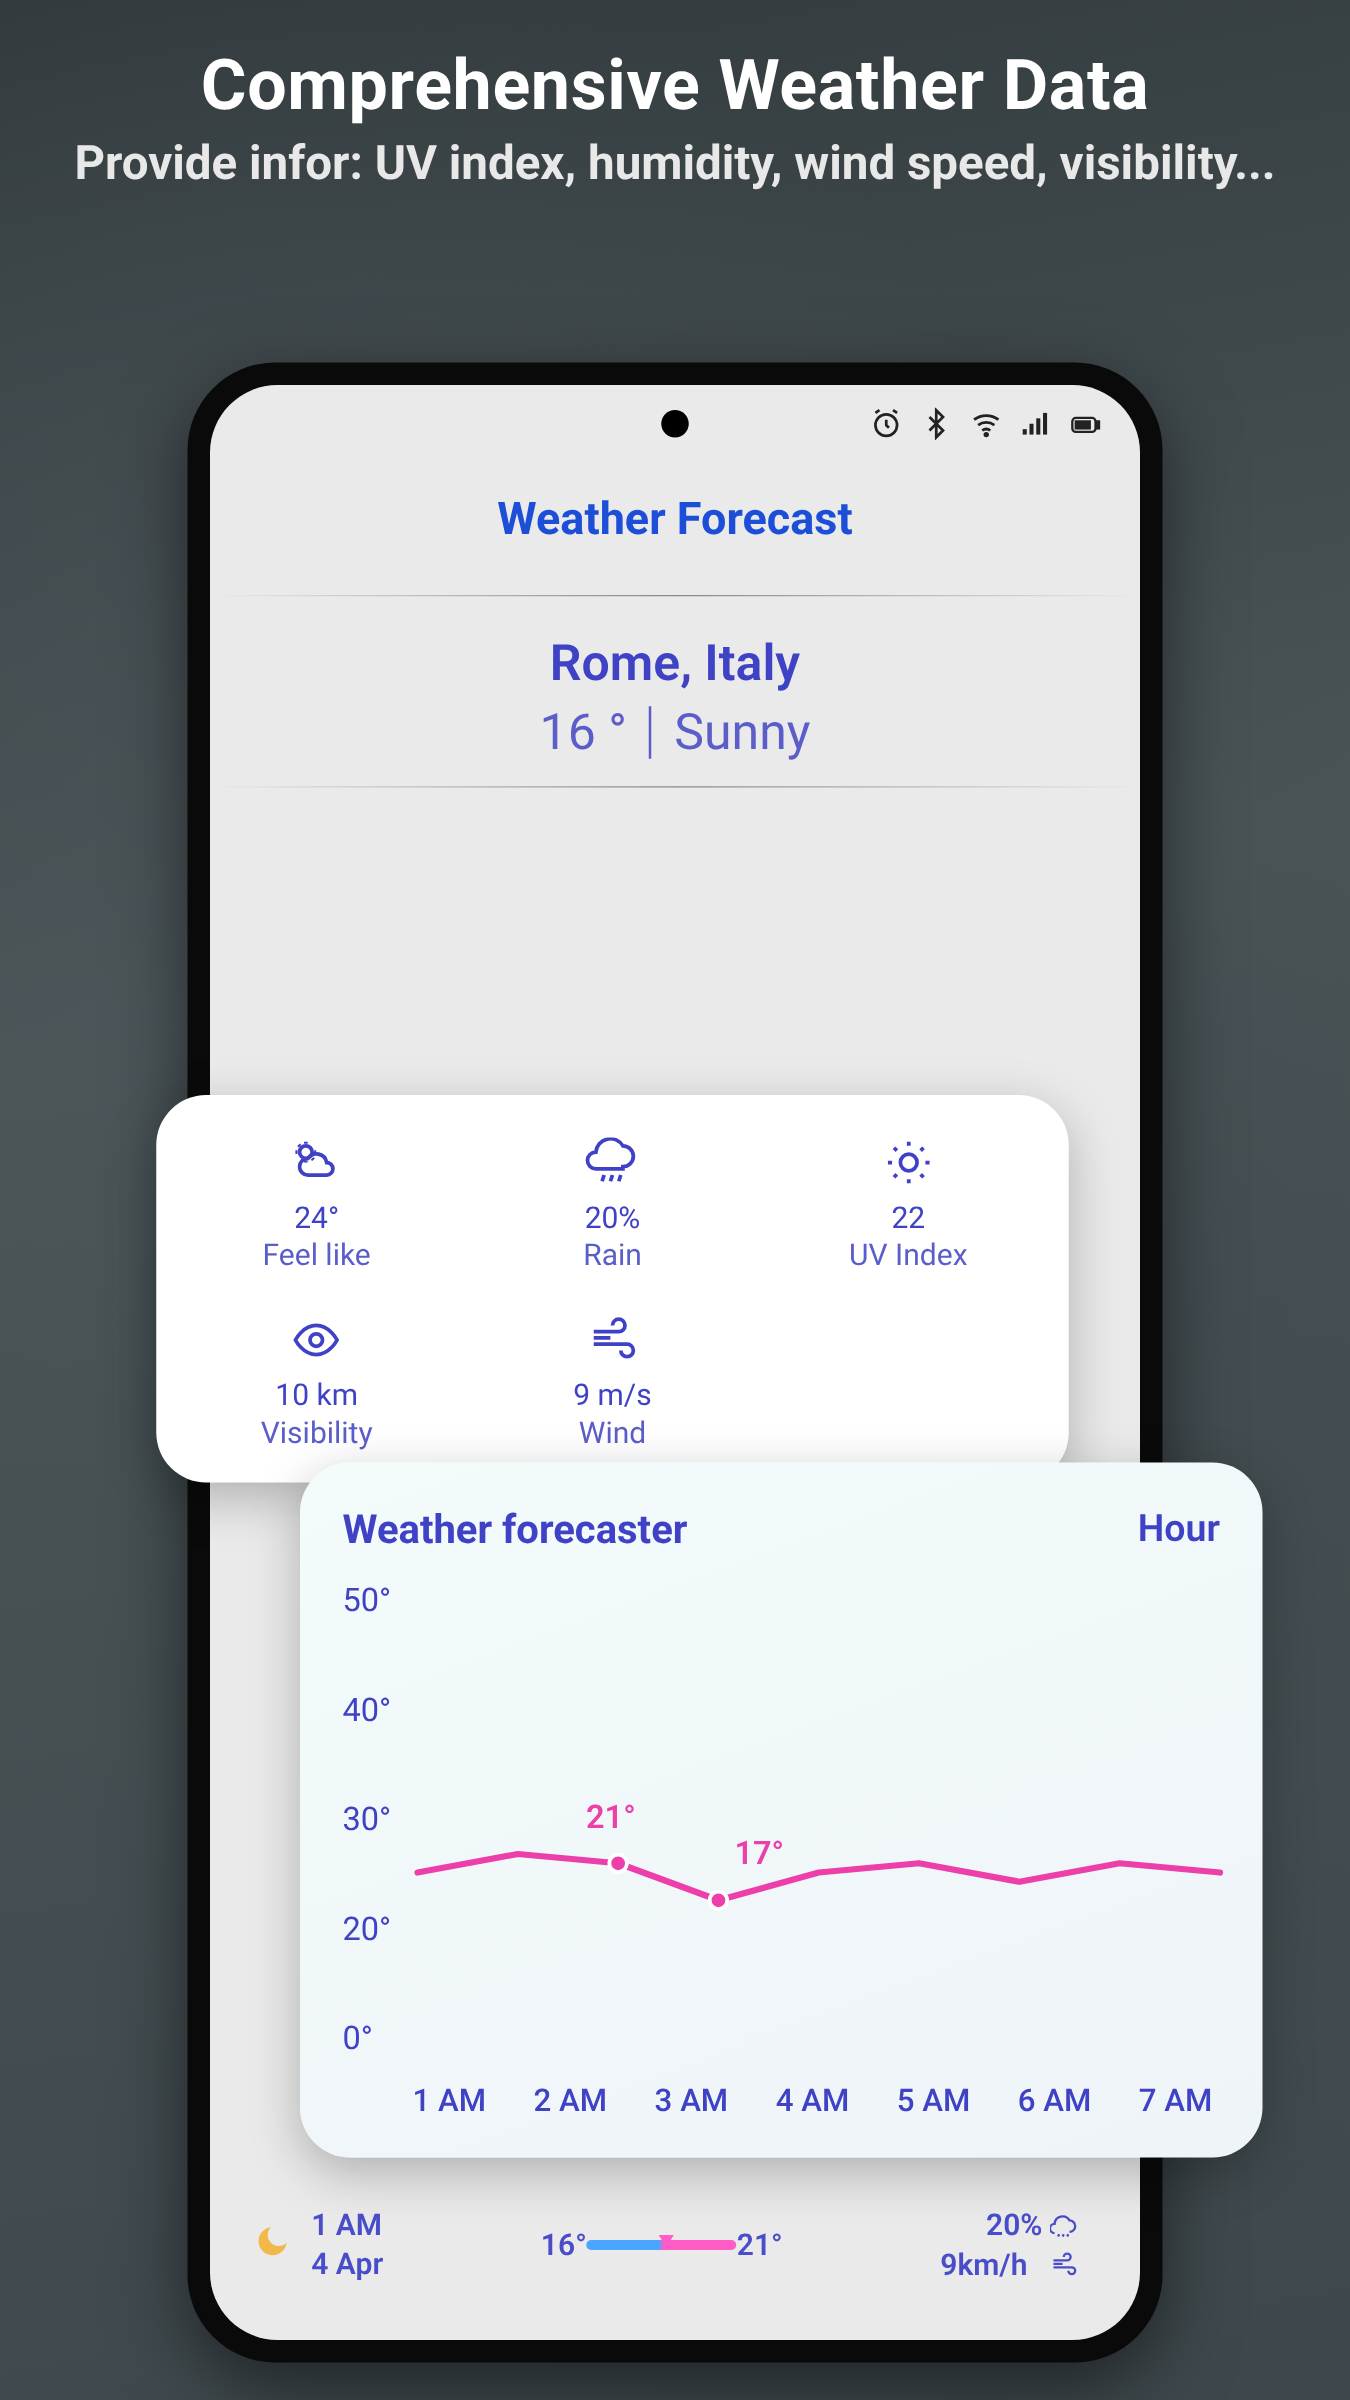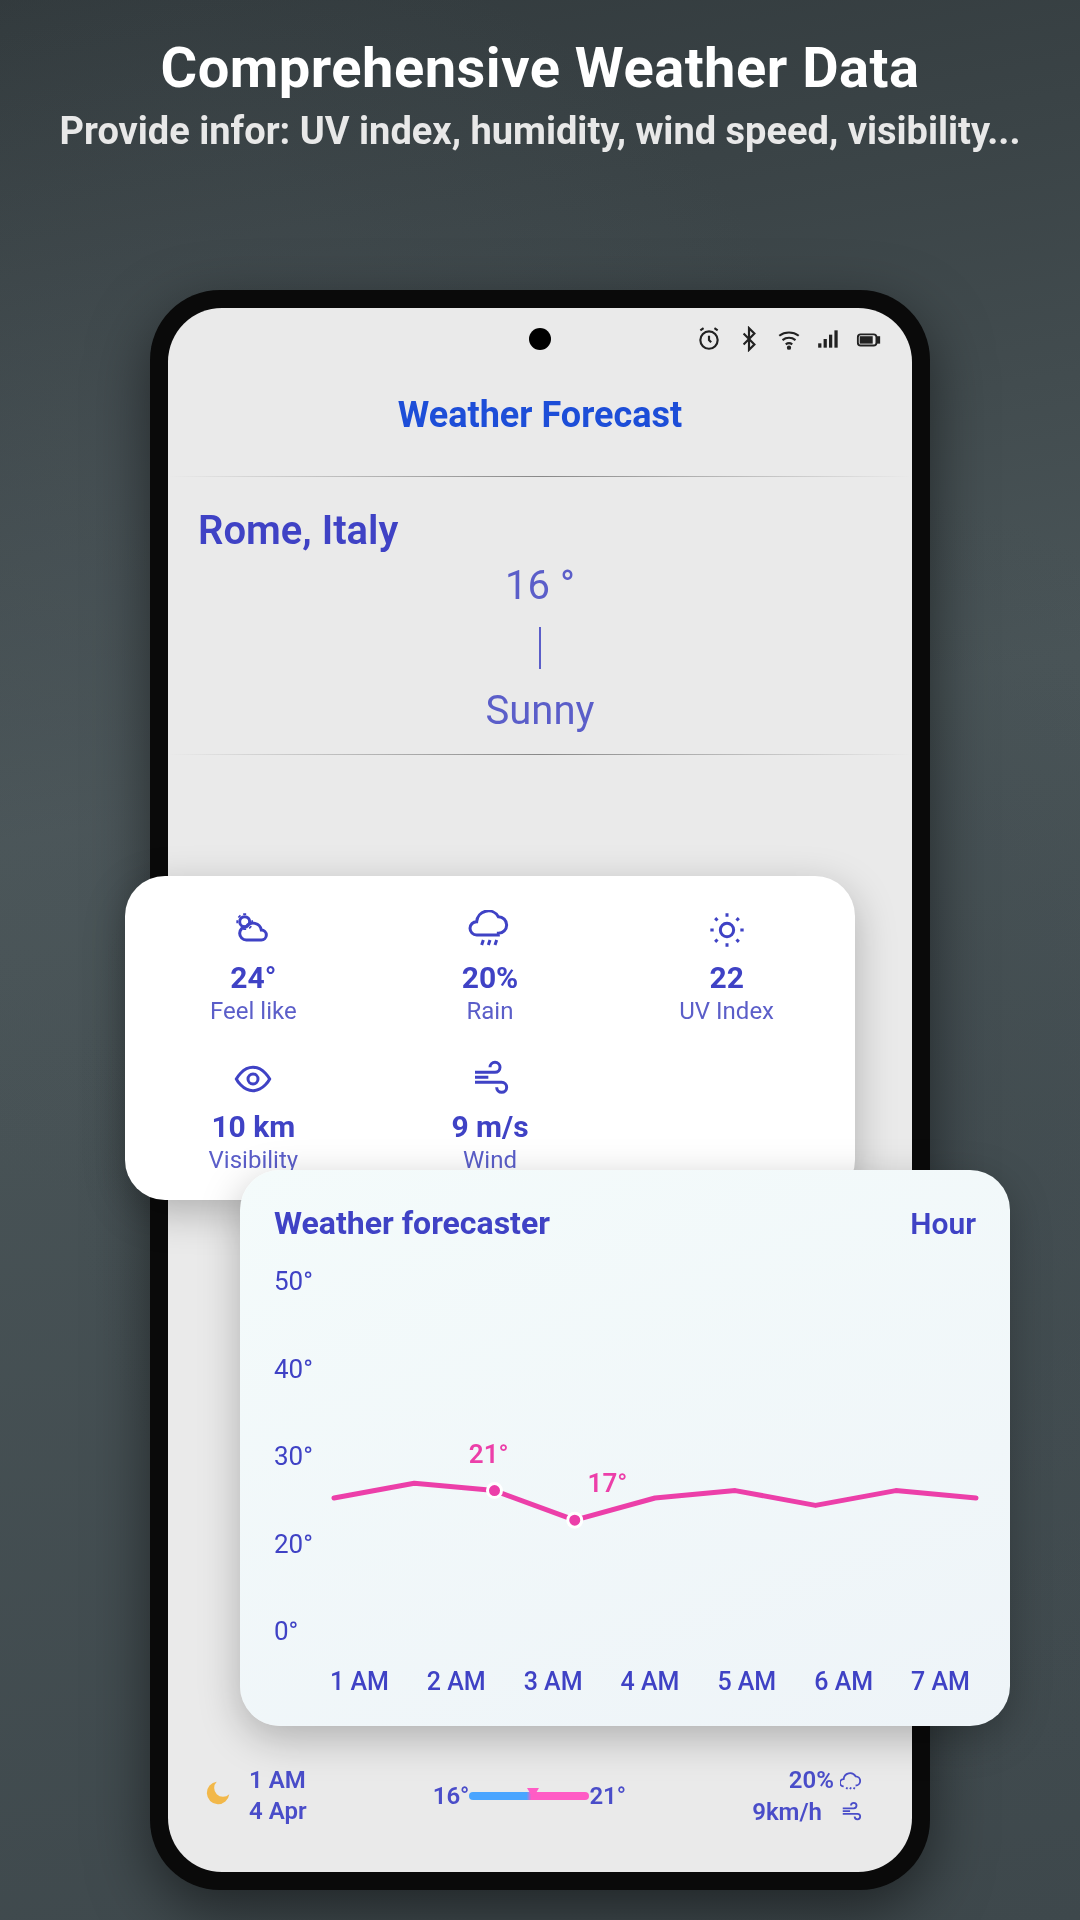--- a/index.html
+++ b/index.html
@@ -86,37 +86,36 @@
     font-weight: 700;
     color: #1d4ed8;
     margin-bottom: 40px;
   }
   .divider {
     height: 1px;
     background: linear-gradient(90deg, transparent, #888, transparent);
     margin: 0 -30px 0;
   }
   .location-block {
-    text-align: left;
+    text-align: center;
     padding: 30px 0 20px;
   }
   .location-name {
     font-size: 40px;
     font-weight: 600;
     color: #3f42c5;
   }
   .location-temp-row {
     display: flex;
     justify-content: center;
     align-items: center;
     gap: 18px;
     margin-top: 8px;
     font-size: 40px;
     color: #5b5ec9;
-    flex-direction: column;
   }
   .temp-sep {
     width: 2px;
     height: 42px;
     background: #5b5ec9;
   }
   .secondary-row {
     display: flex;
     justify-content: space-around;
     padding: 18px 0;
@@ -173,21 +172,21 @@
     display: grid;
     grid-template-columns: repeat(3, 1fr);
     row-gap: 30px;
   }
   .metric-item {
     text-align: center;
     color: #3f42c5;
   }
   .metric-icon { height: 48px; display: flex; align-items: center; justify-content: center; margin-bottom: 6px; }
   .metric-icon svg { width: 48px; height: 40px; stroke: #3f42c5; fill: none; stroke-width: 1.8; }
-  .metric-value { font-size: 30px; font-weight: 700; color: #3f42c5; }
+  .metric-value { font-size: 24px; font-weight: 400; color: #3f42c5; }
   .metric-label { font-size: 24px; color: #5b5ec9; margin-top: 2px; }
 
   
   .chart-card {
     position: absolute;
     top: 1170px;
     left: 240px;
     width: 770px;
     background: linear-gradient(160deg, #f4fbfb 0%, #eef4f8 100%);
     border-radius: 40px;

